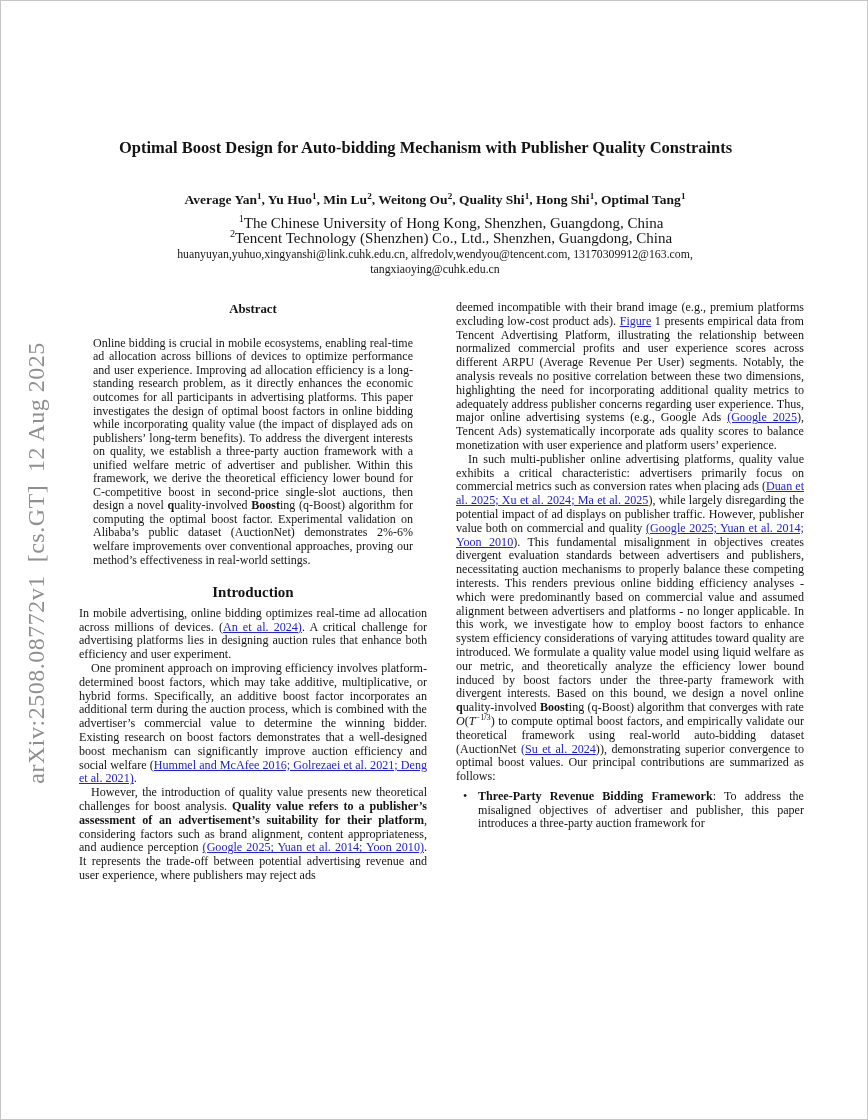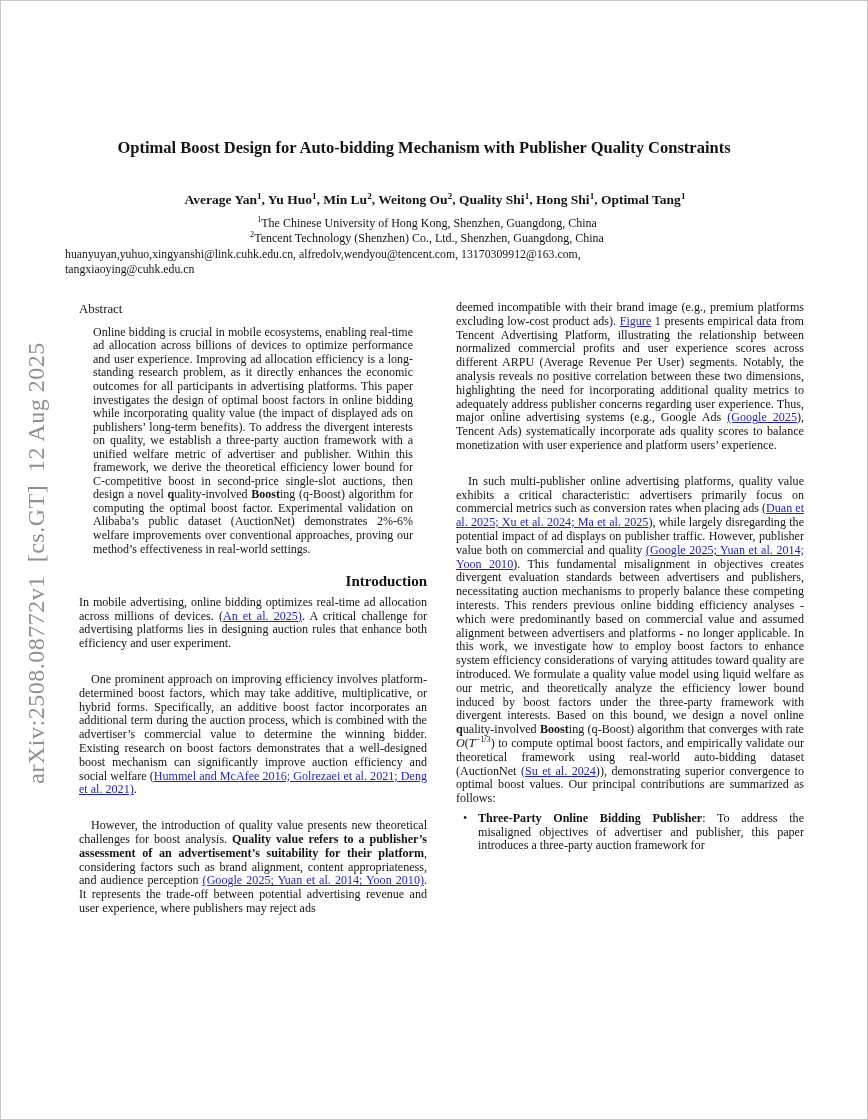--- a/index.html
+++ b/index.html
@@ -26,74 +26,74 @@
     width:560px;height:30px;
     transform:rotate(-90deg);
     color:var(--gray);
     font-size:24px;
     letter-spacing:0.5px;
     white-space:pre;
     text-align:center;
   }
   .paper-title{
     position:absolute;
-    top:134px;left:98px;width:650px;
-    text-align:center;
+    top:134px;left:118px;width:650px;
     font-weight:bold;
     font-size:16.5px;
     line-height:25px;
   }
   .authors-line{
     position:absolute;
     top:191px;left:84px;width:700px;
     text-align:center;
     font-weight:bold;
     font-size:13.5px;
   }
   .affiliations{
     position:absolute;
-    top:215px;left:76px;width:700px;
+    top:215px;left:100px;width:700px;
     text-align:center;
-    font-size:12px;
+    font-size:15px;
     line-height:15px;
   }
   .emails{
     position:absolute;
     top:246px;left:64px;width:740px;
+    text-align:center;
     font-size:11.8px;
     line-height:15px;
   }
   .col{
     position:absolute;
     top:300px;width:348px;
     text-align:justify;
     font-size:12.1px;
     line-height:13.8px;
   }
   .col-left{left:78px;}
   .col-right{left:455px;}
   .abstract-heading{
-    text-align:left;
-    font-weight:normal;
+    text-align:center;
+    font-weight:bold;
     font-size:12.8px;
-    margin:2px 0 9px 0;
+    margin:2px 0 20px 0;
   }
   .abstract-body{
     padding:0 14px;
     font-size:12px;
     line-height:13.55px;
   }
   .section-heading{
-    text-align:right;
+    text-align:center;
     font-weight:bold;
     font-size:15px;
     margin:19px 0 7px 0;
   }
   p{margin:0;}
-  p.indent{text-indent:12px;margin-top:22px;}
+  p.indent{text-indent:12px;}
   .bullet{
     position:relative;
     padding-left:22px;
     margin-top:6px;
   }
   .bullet-marker{
     position:absolute;
     left:7px;top:0;
   }
   
@@ -123,28 +123,28 @@
     <div>huanyuyan,yuhuo,xingyanshi@link.cuhk.edu.cn, alfredolv,wendyou@tencent.com, 13170309912@163.com,</div>
     <div>tangxiaoying@cuhk.edu.cn</div>
   </div>
 
   <div class="col col-left">
     <div class="abstract-heading">Abstract</div>
     <div class="abstract-body"><span>Online bidding is crucial in mobile ecosystems, enabling real-time ad allocation across billions of devices to optimize performance and user experience. Improving ad allocation efficiency is a long-standing research problem, as it directly enhances the economic outcomes for all participants in advertising platforms. This paper investigates the design of optimal boost factors in online bidding while incorporating quality value (the impact of displayed ads on publishers’ long-term benefits). To address the divergent interests on quality, we establish a three-party auction framework with a unified welfare metric of advertiser and publisher. Within this framework, we derive the theoretical efficiency lower bound for C-competitive boost in second-price single-slot auctions, then design a novel </span><span class="seg-b">q</span><span>uality-involved </span><span class="seg-b">Boost</span><span>ing (q-Boost) algorithm for computing the optimal boost factor. Experimental validation on Alibaba’s public dataset (AuctionNet) demonstrates 2%-6% welfare improvements over conventional approaches, proving our method’s effectiveness in real-world settings.</span></div>
 
     <div class="section-heading">Introduction</div>
 
-    <p><span>In mobile advertising, online bidding optimizes real-time ad allocation across millions of devices. (</span><span class="seg-l">An et al. 2025)</span><span>. A critical challenge for advertising platforms lies in designing auction rules that enhance both efficiency and user experiment.</span></p>
+    <p><span>In mobile advertising, online bidding optimizes real-time ad allocation across millions of devices. (</span><span class="seg-l">An et al. 2024)</span><span>. A critical challenge for advertising platforms lies in designing auction rules that enhance both efficiency and user experiment.</span></p>
     <p class="indent"><span>One prominent approach on improving efficiency involves platform-determined boost factors, which may take additive, multiplicative, or hybrid forms. Specifically, an additive boost factor incorporates an additional term during the auction process, which is combined with the advertiser’s commercial value to determine the winning bidder. Existing research on boost factors demonstrates that a well-designed boost mechanism can significantly improve auction efficiency and social welfare (</span><span class="seg-l">Hummel and McAfee 2016; Golrezaei et al. 2021; Deng et al. 2021)</span><span>.</span></p>
     <p class="indent"><span>However, the introduction of quality value presents new theoretical challenges for boost analysis. </span><span class="seg-b">Quality value refers to a publisher’s assessment of an advertisement’s suitability for their platform</span><span>, considering factors such as brand alignment, content appropriateness, and audience perception </span><span class="seg-l">(Google 2025; Yuan et al. 2014; Yoon 2010)</span><span>. It represents the trade-off between potential advertising revenue and user experience, where publishers may reject ads</span></p>
   </div>
 
   <div class="col col-right">
     <p><span>deemed incompatible with their brand image (e.g., premium platforms excluding low-cost product ads). </span><span class="seg-l">Figure</span><span> 1 presents empirical data from Tencent Advertising Platform, illustrating the relationship between normalized commercial profits and user experience scores across different ARPU (Average Revenue Per User) segments. Notably, the analysis reveals no positive correlation between these two dimensions, highlighting the need for incorporating additional quality metrics to adequately address publisher concerns regarding user experience. Thus, major online advertising systems (e.g., Google Ads </span><span class="seg-l">(Google 2025</span><span>), Tencent Ads) systematically incorporate ads quality scores to balance monetization with user experience and platform users’ experience.</span></p>
     <p class="indent"><span>In such multi-publisher online advertising platforms, quality value exhibits a critical characteristic: advertisers primarily focus on commercial metrics such as conversion rates when placing ads (</span><span class="seg-l">Duan et al. 2025; Xu et al. 2024; Ma et al. 2025</span><span>), while largely disregarding the potential impact of ad displays on publisher traffic. However, publisher value both on commercial and quality </span><span class="seg-l">(Google 2025; Yuan et al. 2014; Yoon 2010</span><span>). This fundamental misalignment in objectives creates divergent evaluation standards between advertisers and publishers, necessitating auction mechanisms to properly balance these competing interests. This renders previous online bidding efficiency analyses - which were predominantly based on commercial value and assumed alignment between advertisers and platforms - no longer applicable. In this work, we investigate how to employ boost factors to enhance system efficiency considerations of varying attitudes toward quality are introduced. We formulate a quality value model using liquid welfare as our metric, and theoretically analyze the efficiency lower bound induced by boost factors under the three-party framework with divergent interests. Based on this bound, we design a novel online </span><span class="seg-b">q</span><span>uality-involved </span><span class="seg-b">Boost</span><span>ing (q-Boost) algorithm that converges with rate </span><span class="seg-i">O</span><span>(</span><span class="seg-i">T</span><span class="seg-sup">−1/3</span><span>) to compute optimal boost factors, and empirically validate our theoretical framework using real-world auto-bidding dataset (AuctionNet </span><span class="seg-l">(Su et al. 2024</span><span>)), demonstrating superior convergence to optimal boost values. Our principal contributions are summarized as follows:</span></p>
 
     <div class="bullet">
       <span class="bullet-marker">•</span>
-      <span><span class="seg-b">Three-Party Online Bidding Publisher</span><span>: To address the misaligned objectives of advertiser and publisher, this paper introduces a three-party auction framework for</span></span>
+      <span><span class="seg-b">Three-Party Revenue Bidding Framework</span><span>: To address the misaligned objectives of advertiser and publisher, this paper introduces a three-party auction framework for</span></span>
     </div>
   </div>
 
 </div>
 
 </body></html>

